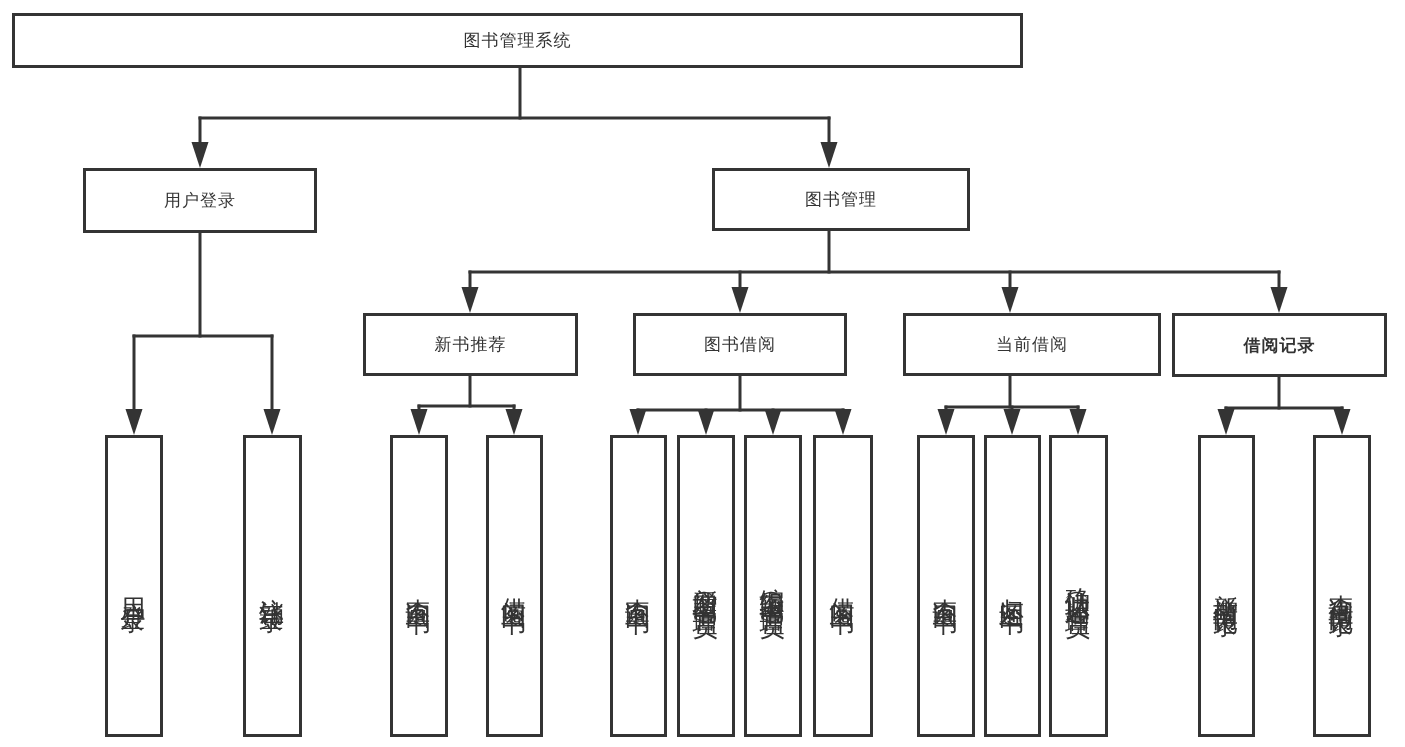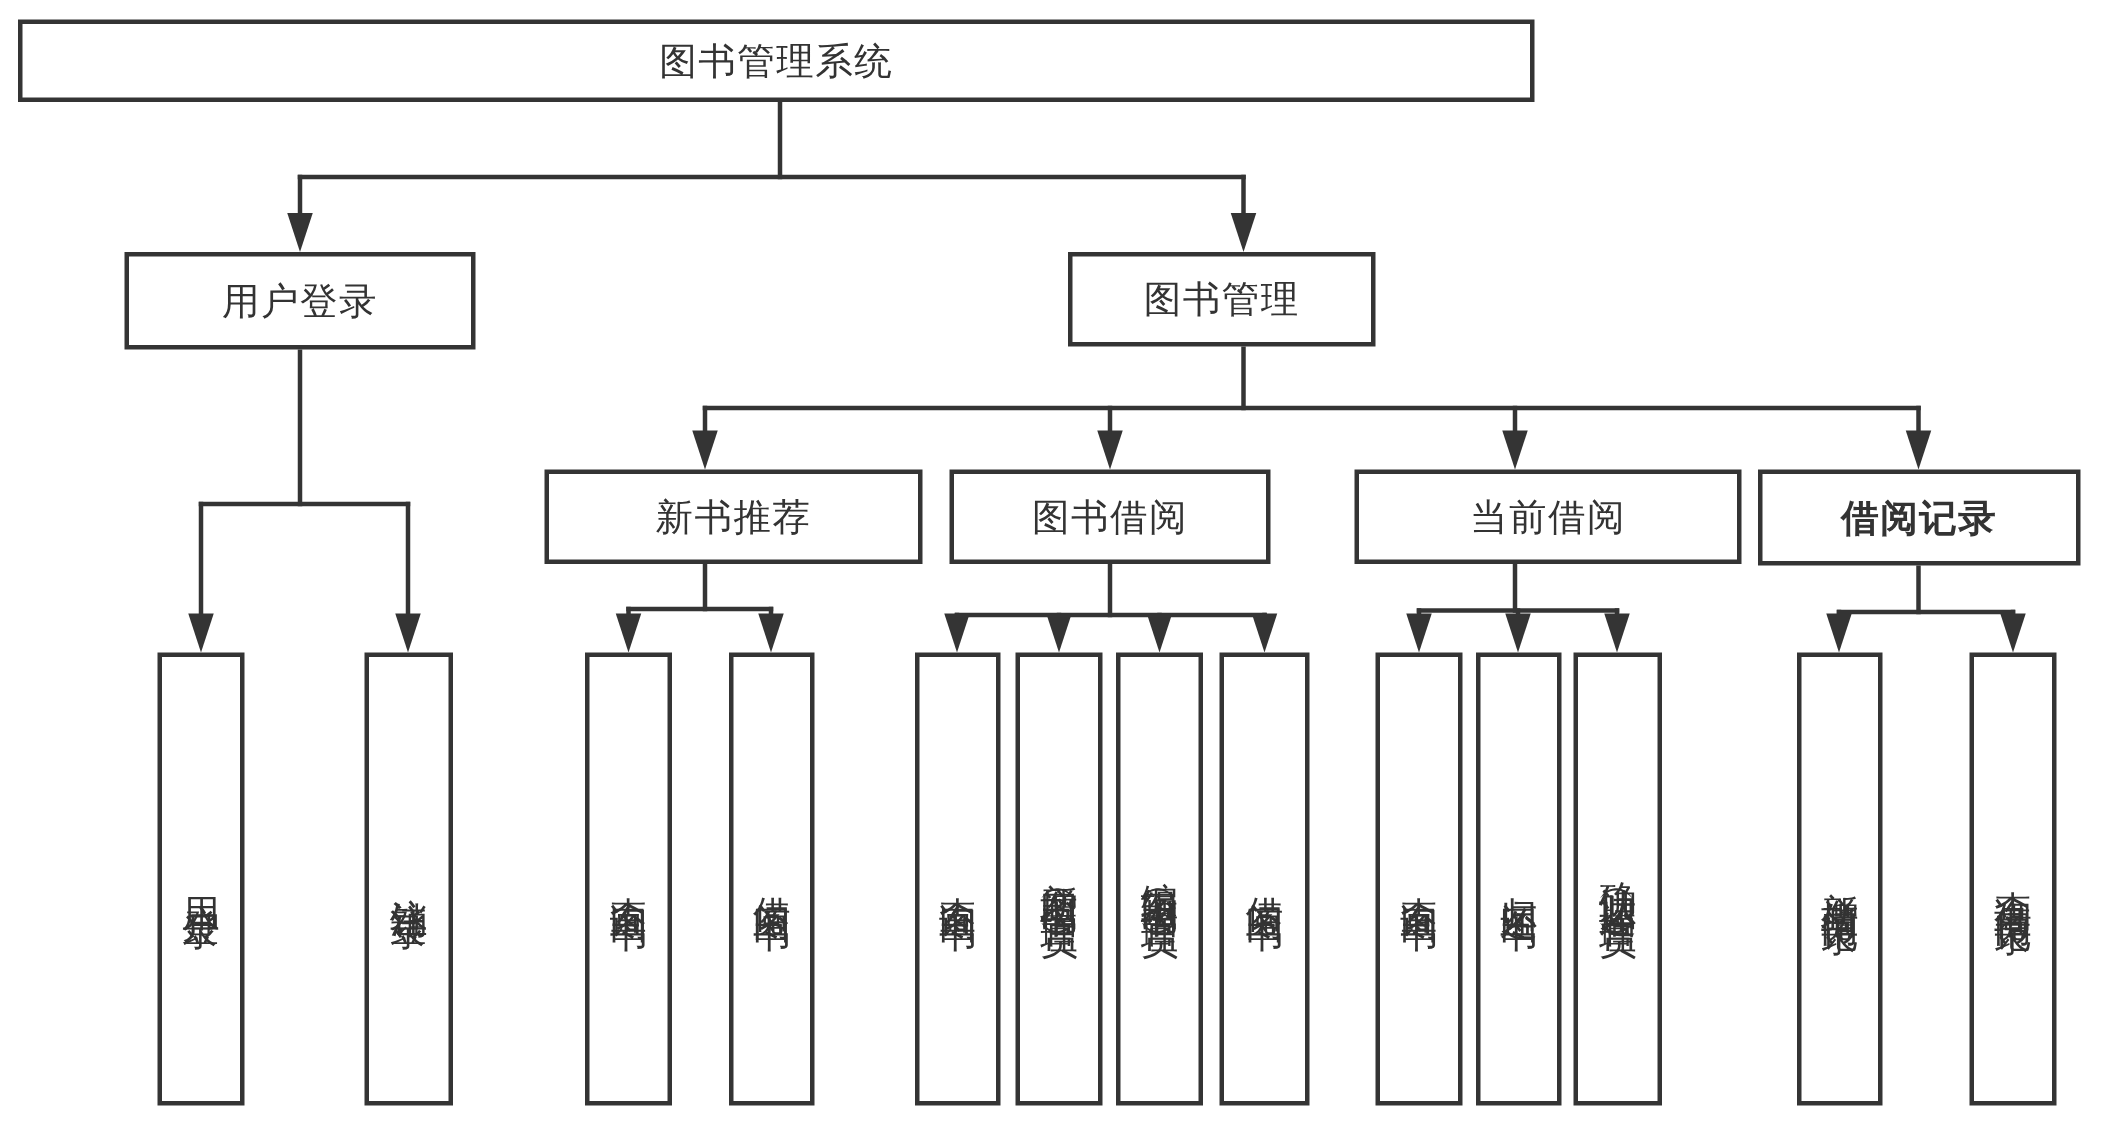--- a/index.html
+++ b/index.html
@@ -7,21 +7,21 @@
     position:relative; width:1405px; height:747px;
     background:#ffffff; overflow:hidden;
     font-family:"Liberation Sans", sans-serif;
   }
   .node {
     position:absolute; box-sizing:border-box;
     border:3px solid #343434; background:#ffffff;
     display:flex; align-items:center; justify-content:center;
     color:#333333;
   }
-  .node.h { font-size:25px; letter-spacing:1px; }
+  .node.h { font-size:17px; letter-spacing:1px; }
   .node.v {
     writing-mode:vertical-rl;
     font-size:25px; letter-spacing:4px;
   }
   #connectors { position:absolute; left:0; top:0; width:1405px; height:747px; }
   #connectors svg { display:block; }
   .watermark {
     position:absolute; right:10px; bottom:2px;
     font-size:22px; color:#9e9e9e; letter-spacing:1px;
     z-index:5; white-space:nowrap;
@@ -87,24 +87,24 @@
         <polygon points="1333.5,409 1350.5,409 1342,435" fill="#343434"></polygon>
       </svg>
     </div>
   <div id="boxes">
       <div class="node h" style="left: 12px; top: 13px; width: 1011px; height: 55px;">
         <span>图书管理系统</span>
       </div>
       <div class="node h" style="left: 83px; top: 168px; width: 234px; height: 65px;">
         <span>用户登录</span>
       </div>
-      <div class="node h" style="left: 712px; top: 168px; width: 205px; height: 63px;">
+      <div class="node h" style="left: 712px; top: 168px; width: 258px; height: 63px;">
         <span>图书管理</span>
       </div>
-      <div class="node h" style="left: 363px; top: 313px; width: 252px; height: 63px;">
+      <div class="node h" style="left: 363px; top: 313px; width: 215px; height: 63px;">
         <span>新书推荐</span>
       </div>
       <div class="node h" style="left: 633px; top: 313px; width: 214px; height: 63px;">
         <span>图书借阅</span>
       </div>
       <div class="node h" style="left: 903px; top: 313px; width: 258px; height: 63px;">
         <span>当前借阅</span>
       </div>
       <div class="node h" style="left: 1172px; top: 313px; width: 215px; height: 64px; font-weight: bold;">
         <span>借阅记录</span>

